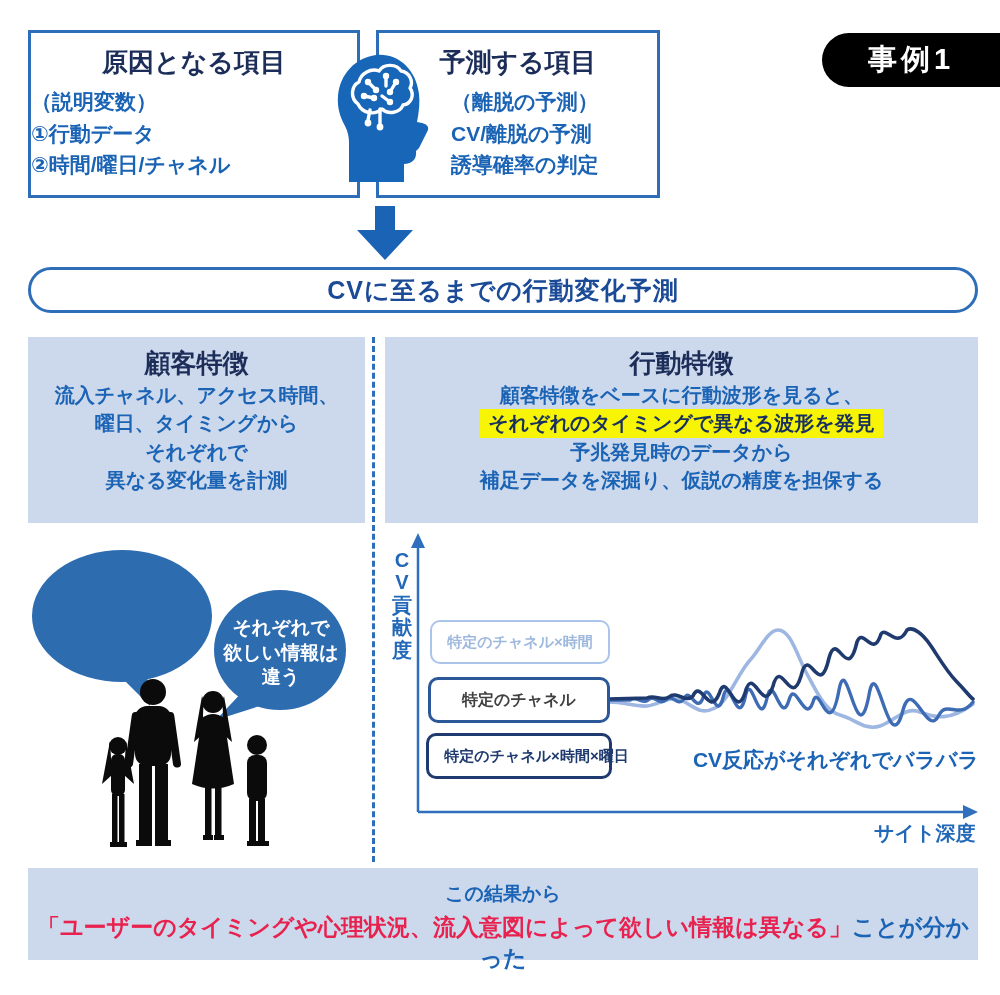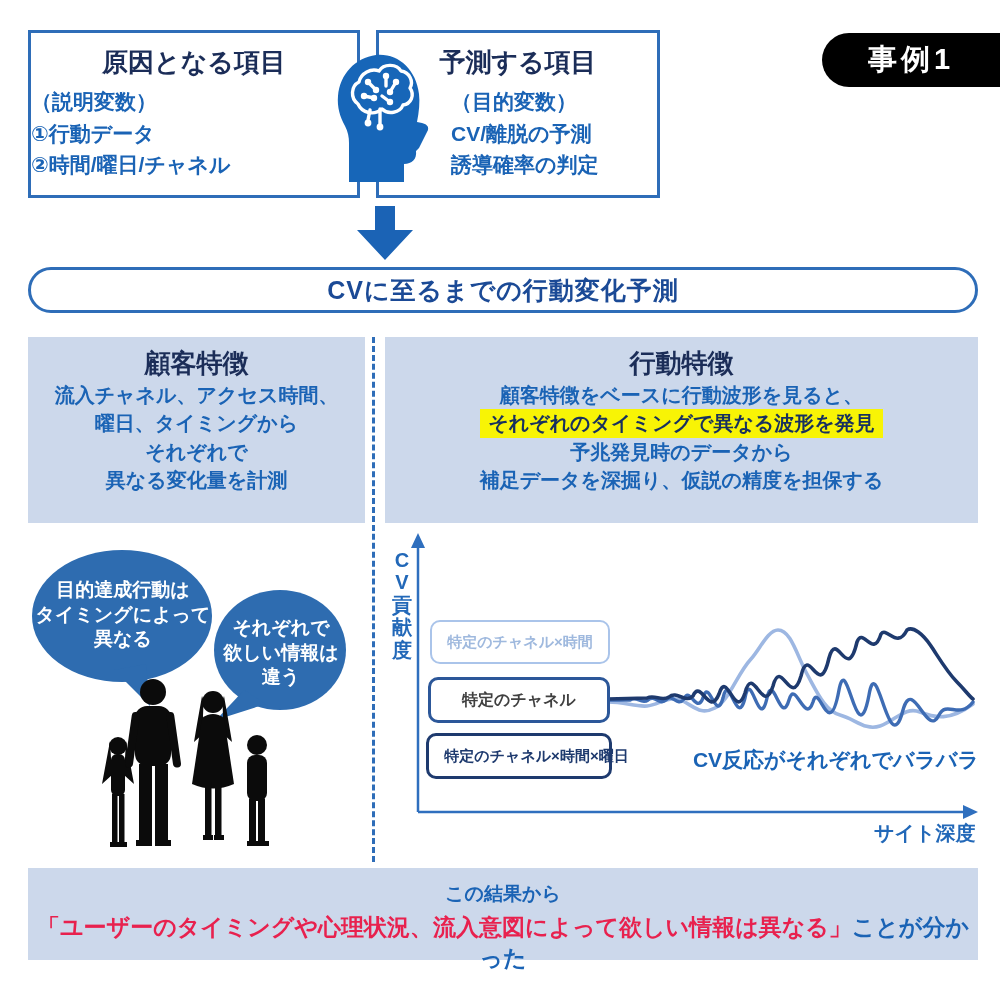--- a/index.html
+++ b/index.html
@@ -64,21 +64,21 @@
     <div class="box-lines cause-lines">
       <div>（説明変数）</div>
       <div>①行動データ</div>
       <div>②時間/曜日/チャネル</div>
     </div>
   </div>
 
   <div class="abs top-box" style="left:376px;top:30px;width:284px;height:168px;">
     <div class="box-title">予測する項目</div>
     <div class="box-lines predict-lines">
-      <div>（目的変数）</div>
+      <div>（離脱の予測）</div>
       <div>CV/離脱の予測</div>
       <div>誘導確率の判定</div>
     </div>
   </div>
 
   <svg class="abs" style="left:330px;top:52px;" width="108" height="130" viewBox="0 0 108 130">
     <path fill="#1766b8" d="M46,3 C25,6 10,22 8,44 C7,55 10,65 15,74 C18,80 19,85 19,91 L19,130 L74,130 L74,112 C82,112 87,107 86,99 L89,96 L98,78 C99,74 96,72 92,71 L87,70 C89,60 90,50 89,42 C86,17 68,1 46,3 Z"></path>
     <g stroke="#ffffff" stroke-width="3.4" fill="none" stroke-linecap="round" stroke-linejoin="round">
       <path d="M28,52 C20,46 21,34 29,30 C31,21 41,16 49,19 C54,11 67,12 71,19 C79,20 84,29 80,36 C85,43 81,52 73,53 C70,61 58,63 52,57 C44,64 32,61 28,52 Z"></path>
       <path d="M38,30 L46,38"></path>
@@ -130,25 +130,20 @@
     <div class="panel-line">予兆発見時のデータから</div>
     <div class="panel-line">補足データを深掘り、仮説の精度を担保する</div>
   </div>
 
   <div class="abs divider"></div>
 
   <svg class="abs" style="left:28px;top:548px;" width="192" height="165" viewBox="0 0 192 165">
     <ellipse cx="94" cy="68" rx="90" ry="66" fill="#2e6cb0"></ellipse>
     <path d="M86,122 L122,158 L118,116 Z" fill="#2e6cb0"></path>
   </svg>
-  <div class="abs bubble-text" style="left:34px;top:578px;width:178px;">
-    <div>目的達成行動は</div>
-    <div>タイミングによって</div>
-    <div>異なる</div>
-  </div>
 
   <svg class="abs" style="left:210px;top:588px;" width="142" height="160" viewBox="0 0 142 160">
     <ellipse cx="70" cy="62" rx="66" ry="60" fill="#2e6cb0"></ellipse>
     <path d="M34,102 L6,132 L56,116 Z" fill="#2e6cb0"></path>
   </svg>
   <div class="abs bubble-text" style="left:214px;top:616px;width:134px;">
     <div>それぞれで</div>
     <div>欲しい情報は</div>
     <div>違う</div>
   </div>

